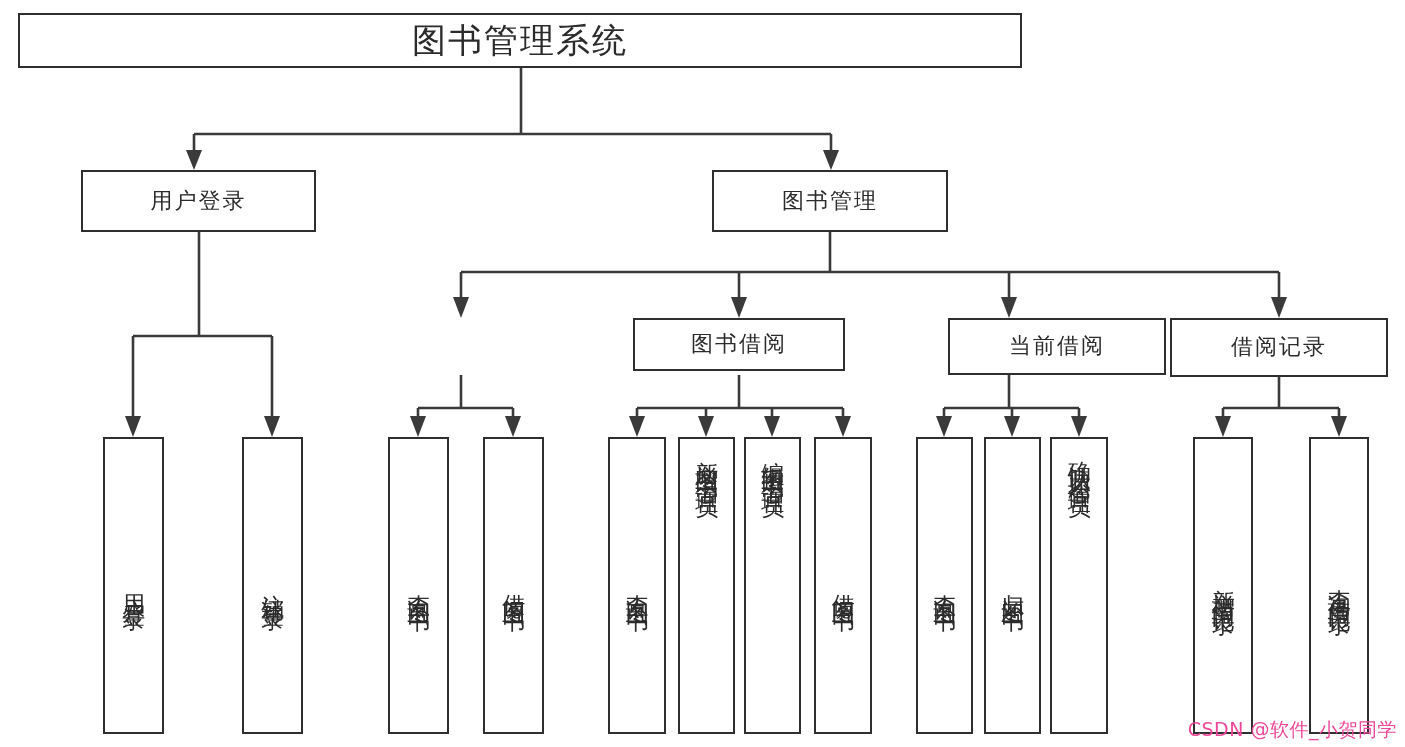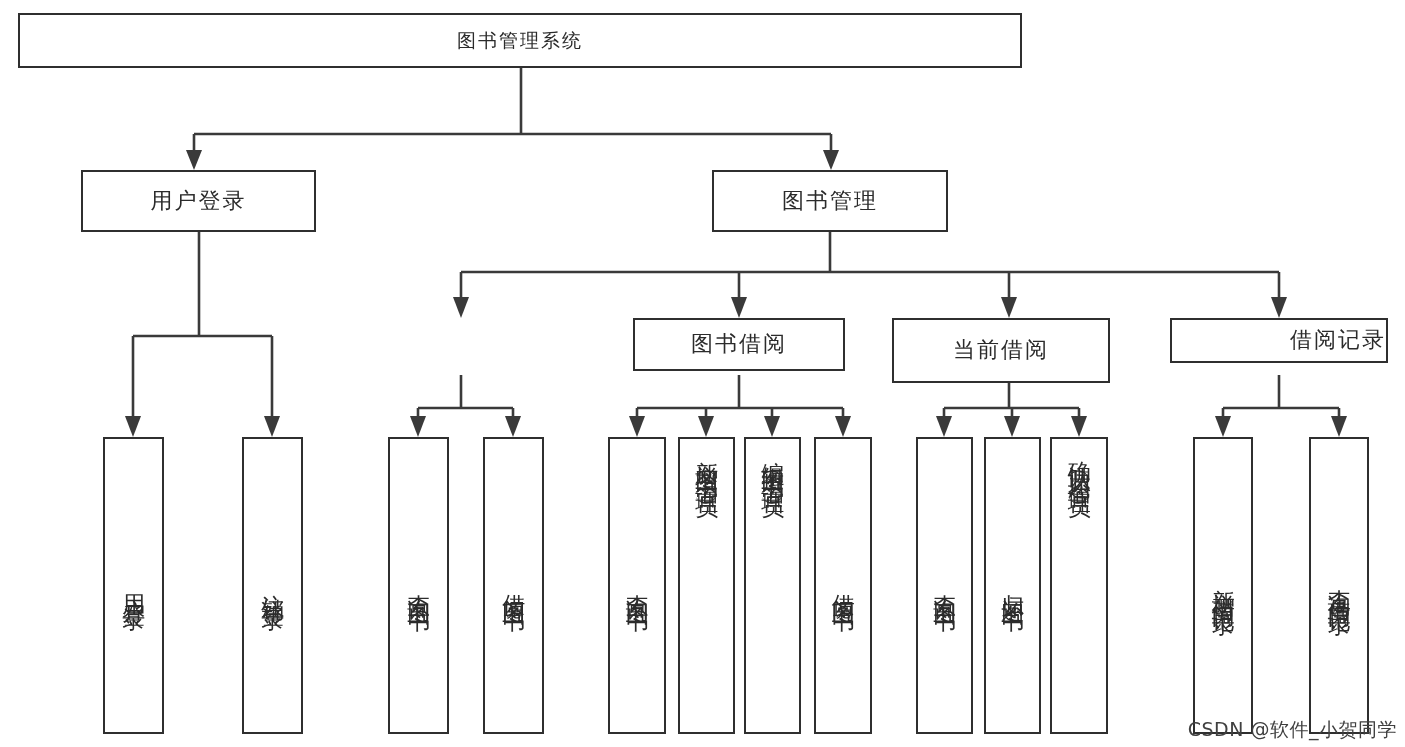--- a/index.html
+++ b/index.html
@@ -45,21 +45,21 @@
   .node .label{
     display:block;
     text-align:center;
     line-height:1.12;
     letter-spacing:1px;
     color:#2b2b2b;
   }
 
   
   .node.root{ border-width:2.6px; }
-  .node.root .label{ font-size:19px; letter-spacing:2px; }
+  .node.root .label{ font-size:34px; letter-spacing:2px; }
 
   
   .node.mid .label{ font-size:22px; letter-spacing:2px; }
 
   
   .node.leaf{
     border-width:2.6px;
     align-items:flex-start;
     justify-content:center;
     padding-top:4px;
@@ -74,21 +74,21 @@
     text-align:center;
   }
   .node.leaf.center-v{ align-items:center; padding-top:0; }
 
   
   #watermark{
     position:absolute;
     right:8px;
     bottom:4px;
     font-size:19px;
-    color:#404040;
+    color:#ec4899;
     letter-spacing:0.5px;
     white-space:nowrap;
     z-index:6;
     font-family:"DejaVu Sans","Liberation Sans",sans-serif;
   }
 </style>
 </head>
 <body>
 
 <div id="canvas">
@@ -165,25 +165,25 @@
 
   <div class="node mid" style="left:712px; top:170px; width:236px; height:62px;">
     <span class="label">图书管理</span>
   </div>
 
 
   <div class="node mid" style="left:633px; top:318px; width:212px; height:53px;">
     <span class="label">图书借阅</span>
   </div>
 
-  <div class="node mid" style="left:892px; top:318px; width:218px; height:65px;">
+  <div class="node mid" style="left:948px; top:318px; width:218px; height:57px;">
     <span class="label">当前借阅</span>
   </div>
 
-  <div class="node mid" style="left:1170px; top:318px; width:218px; height:45px;justify-content:flex-end;">
+  <div class="node mid" style="left:1170px; top:318px; width:218px; height:59px;">
     <span class="label">借阅记录</span>
   </div>
 
   <div class="node leaf center-v" style="left:103px; top:437px; width:61px; height:297px;">
     <span class="label">用户登录</span>
   </div>
 
   <div class="node leaf center-v" style="left:242px; top:437px; width:61px; height:297px;">
     <span class="label">注销登录</span>
   </div>

